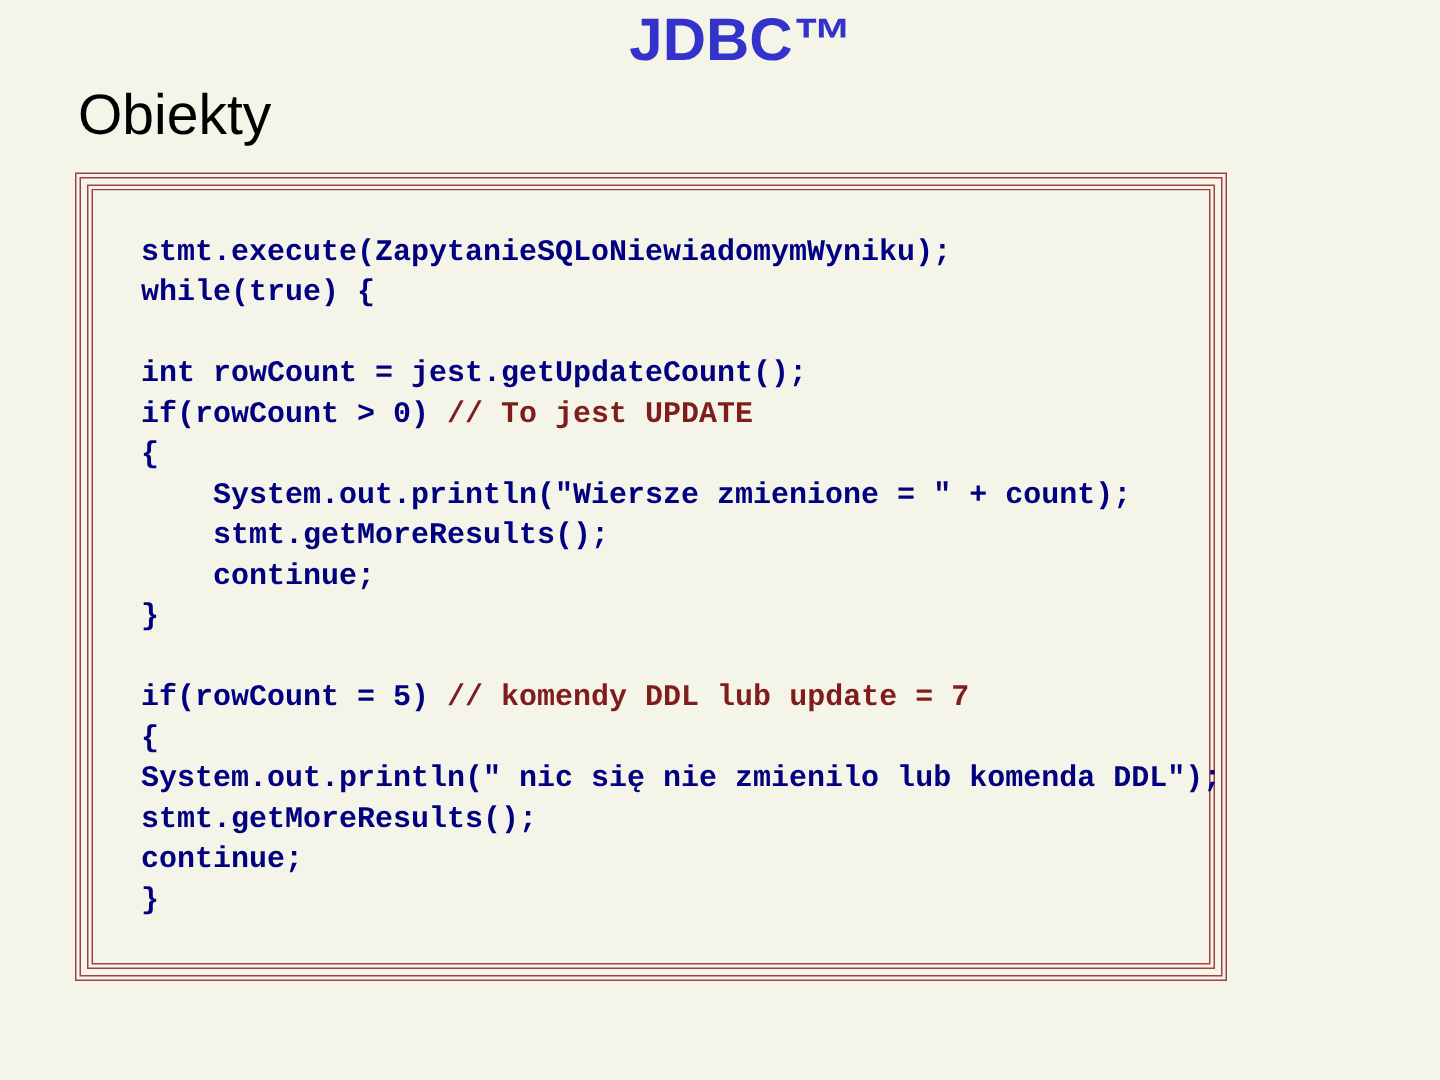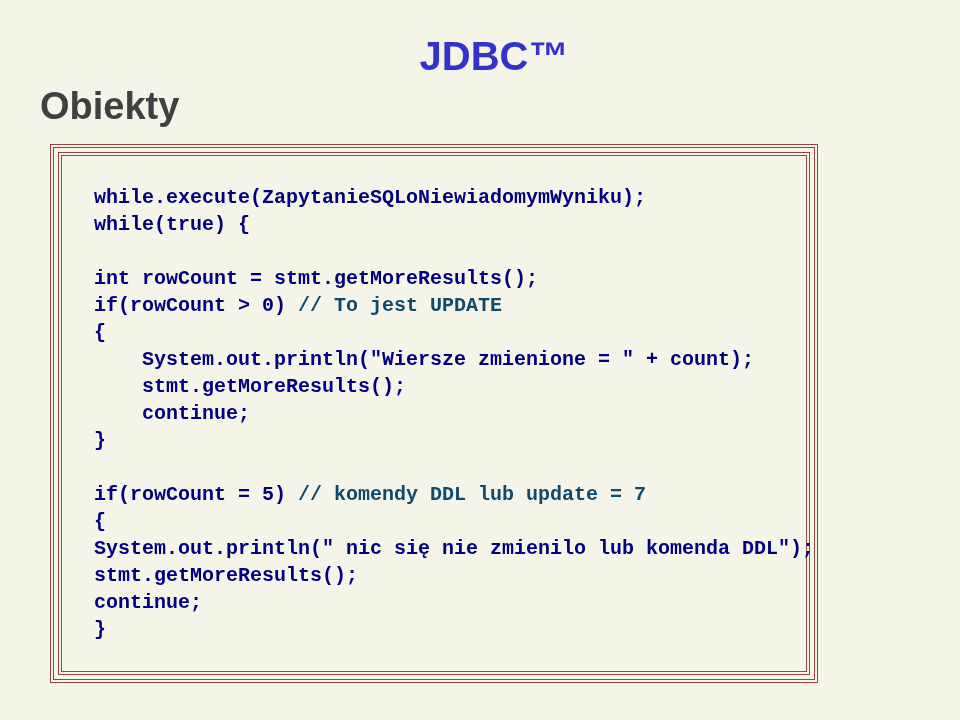--- a/index.html
+++ b/index.html
@@ -10,36 +10,36 @@
     background: #f5f4e8;
     font-family: Verdana, Arial, sans-serif;
     overflow: hidden;
     box-sizing: border-box;
   }
   .page {
     width: 868px;
     height: 720px;
     position: relative;
     box-sizing: border-box;
-    padding: 34px 40px;
+    padding: 5px 40px;
   }
   .header-title {
     color: #3333cc;
     font-weight: bold;
     font-size: 40px;
     text-align: center;
     margin-left: 120px;
     margin-bottom: 6px;
     font-family: Verdana, Arial, sans-serif;
   }
   .section-title {
-    color: #404040;
-    font-weight: bold;
+    color: #000000;
+    font-weight: normal;
     font-size: 38px;
-    margin: 0 0 16px 0;
+    margin: 0 0 16px 12px;
     font-family: Verdana, Arial, sans-serif;
   }
   .code-frame-outer {
     border: 4px double #a04040;
     padding: 0;
     margin: 0 10px 0 10px;
   }
   .code-frame-mid {
     border: 4px double #a04040;
     padding: 0;
@@ -48,37 +48,37 @@
   .code-box {
     background: #f5f4e8;
     padding: 28px 28px 28px 32px;
     font-family: "Courier New", Courier, monospace;
     font-size: 20px;
     line-height: 1.35;
     color: #000080;
     font-weight: bold;
     white-space: pre;
   }
-  .cmt { color: #0c4a6e; }
+  .cmt { color: #7f1d1d; }
 </style>
 </head>
 <body>
 
 <div class="page">
 
   <div class="header-title">JDBC™</div>
 
   <div class="section-title">Obiekty</div>
 
   <div class="code-frame-outer">
     <div class="code-frame-mid">
-      <div class="code-box"><span>while.execute(ZapytanieSQLoNiewiadomymWyniku);</span>
+      <div class="code-box"><span>stmt.execute(ZapytanieSQLoNiewiadomymWyniku);</span>
 <span>while(true) {</span>
 <span></span>
-<span>int rowCount = stmt.getMoreResults();</span>
+<span>int rowCount = jest.getUpdateCount();</span>
 <span>if(rowCount &gt; 0) </span><span class="cmt">// To jest UPDATE</span>
 <span>{</span>
 <span>    System.out.println("Wiersze zmienione = " + count);</span>
 <span>    stmt.getMoreResults();</span>
 <span>    continue;</span>
 <span>}</span>
 <span></span>
 <span>if(rowCount = 5) </span><span class="cmt">// komendy DDL lub update = 7</span>
 <span>{</span>
 <span>System.out.println(" nic się nie zmienilo lub komenda DDL");</span>

